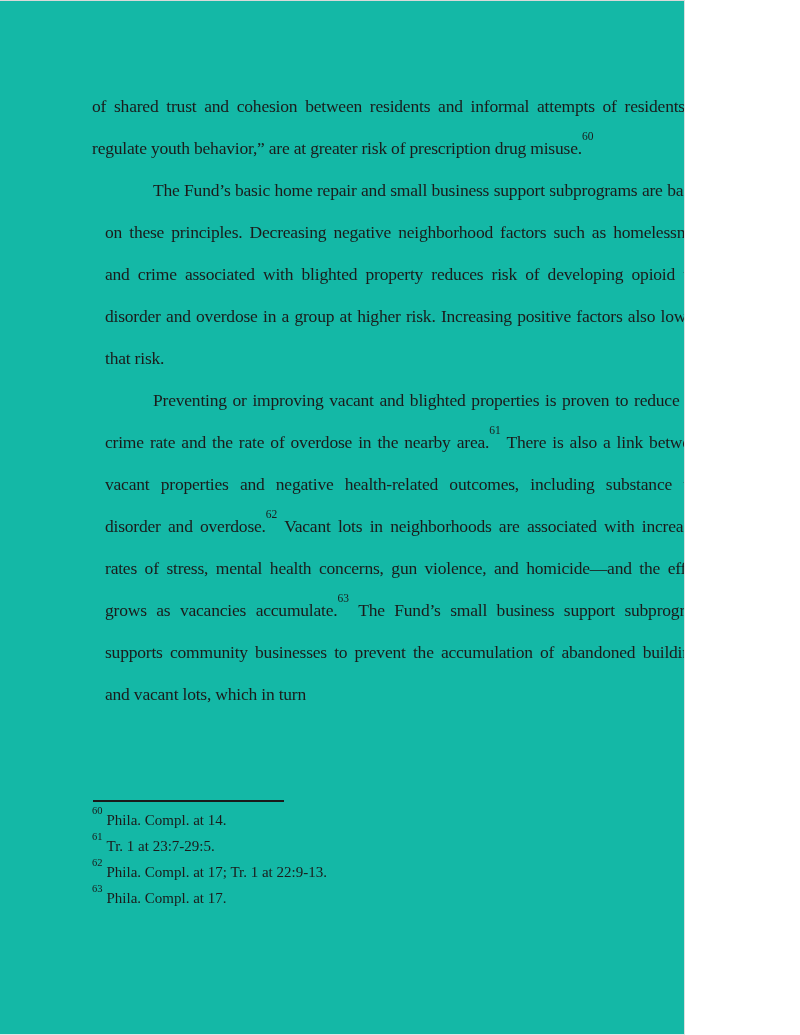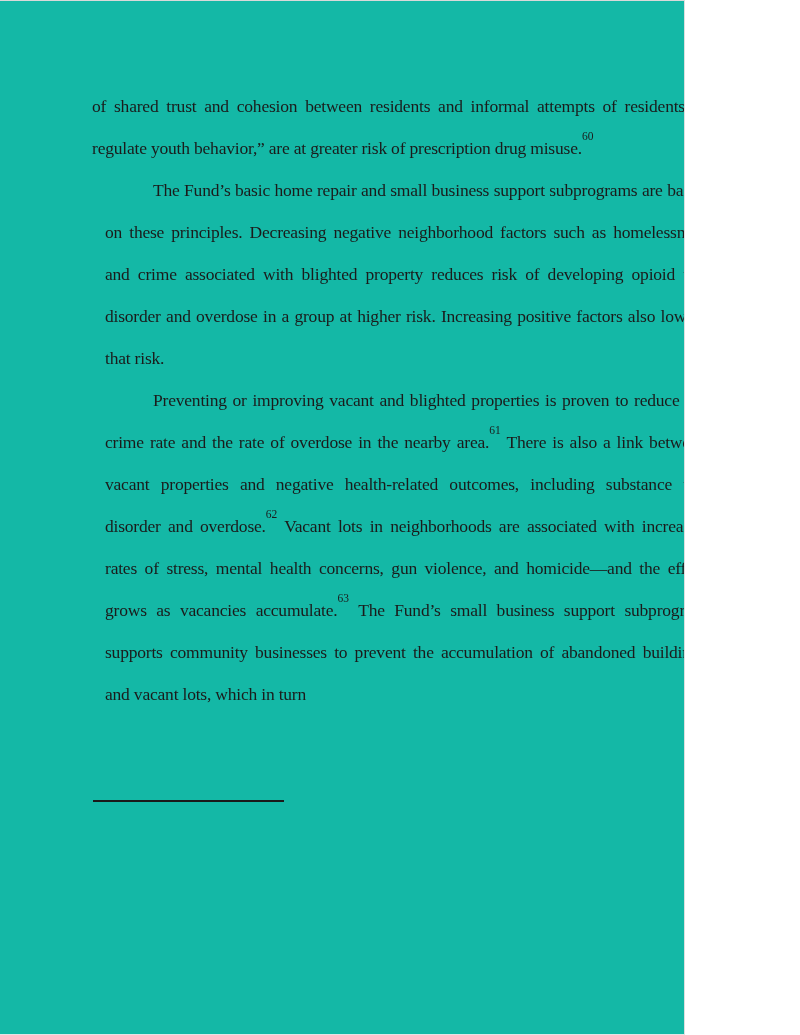--- a/index.html
+++ b/index.html
@@ -102,16 +102,22 @@
 
     <p><span>of shared trust and cohesion between residents and informal attempts of residents to regulate youth behavior,” are at greater risk of prescription drug misuse.</span><sup class="fn-ref">60</sup></p>
 
     <p class="indented"><span>The Fund’s basic home repair and small business support subprograms are based on these principles. Decreasing negative neighborhood factors such as homelessness and crime associated with blighted property reduces risk of developing opioid use disorder and overdose in a group at higher risk. Increasing positive factors also lowers that risk.</span></p>
 
     <p class="indented"><span>Preventing or improving vacant and blighted properties is proven to reduce the crime rate and the rate of overdose in the nearby area.</span><sup class="fn-ref">61</sup><span> There is also a link between vacant properties and negative health-related outcomes, including substance use disorder and overdose.</span><sup class="fn-ref">62</sup><span> Vacant lots in neighborhoods are associated with increased rates of stress, mental health concerns, gun violence, and homicide—and the effect grows as vacancies accumulate.</span><sup class="fn-ref">63</sup><span> The Fund’s small business support subprogram supports community businesses to prevent the accumulation of abandoned buildings and vacant lots, which in turn</span></p>
   </div>
 
   <div class="fn-separator"></div>
 
+  <div class="footnotes">
+    <p class="footnote"><sup class="fn-marker">60</sup><span>Phila. Compl. at 14.</span></p>
+    <p class="footnote"><sup class="fn-marker">61</sup><span>Tr. 1 at 23:7-29:5.</span></p>
+    <p class="footnote"><sup class="fn-marker">62</sup><span>Phila. Compl. at 17; Tr. 1 at 22:9-13.</span></p>
+    <p class="footnote"><sup class="fn-marker">63</sup><span>Phila. Compl. at 17.</span></p>
+  </div>
 
   <div class="page-number">25</div>
 
 </div>
 
 </body></html>

